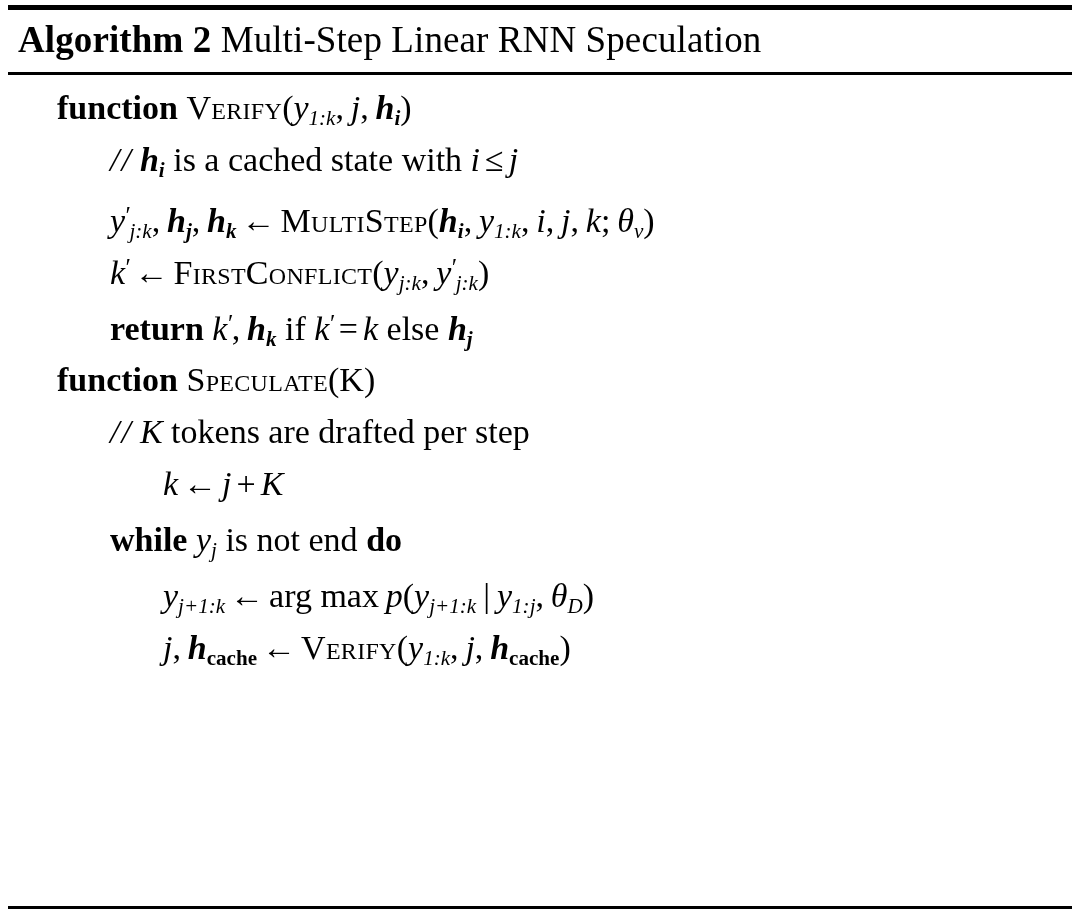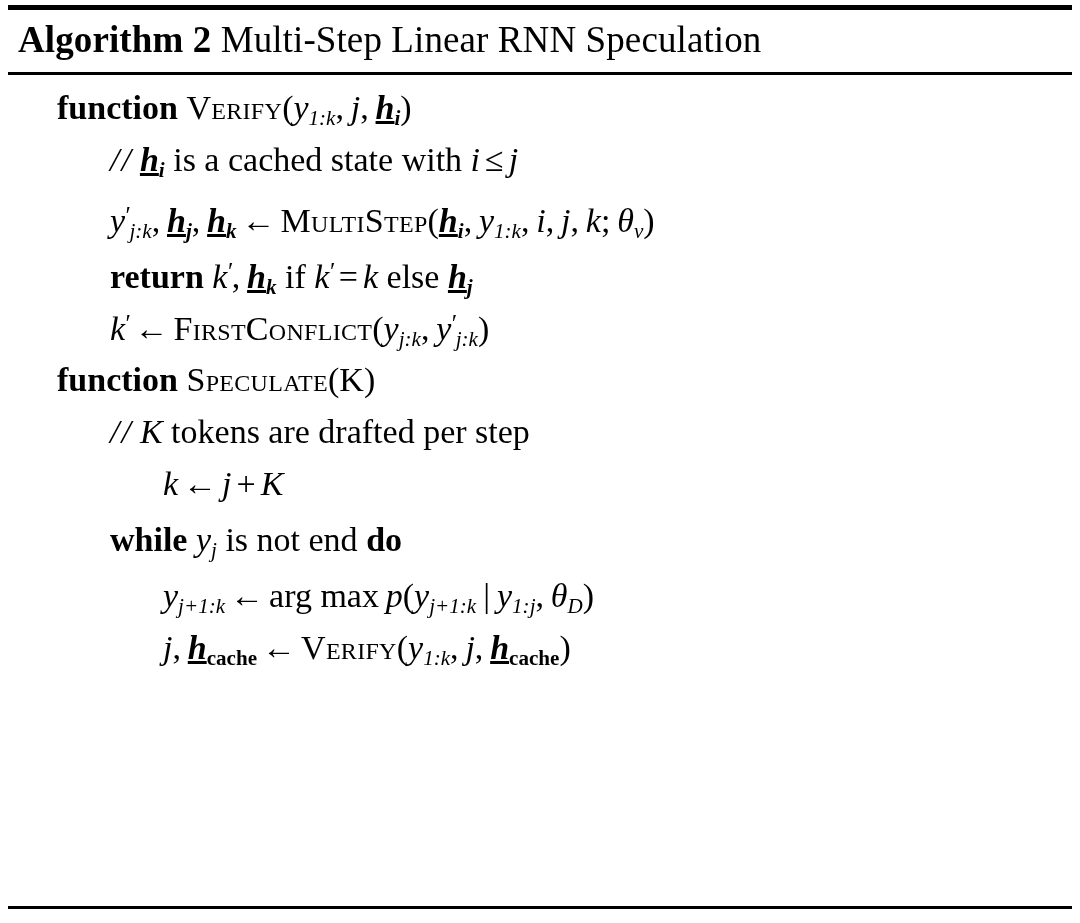--- a/index.html
+++ b/index.html
@@ -83,21 +83,20 @@
     letter-spacing: 0.3px;
     font-family: Liberation Serif, serif;
   }
   .sc::first-letter { font-size: 1em; }
   .mi {            
     font-style: italic;
   }
   .mbi {           
     font-style: italic;
     font-weight: bold;
-    text-decoration: underline;
   }
   .mr {            
     font-style: normal;
   }
   .op {            
     font-style: normal;
     padding: 0 5px;
   }
   .comma { font-style: normal; }
   sub {
@@ -154,35 +153,35 @@
 
 
     <div class="line ind-1">
       <span class="slashes">//</span><span class="mbi">h<sub>i</sub></span>
       <span class="txt">is a cached state with</span>
       <span class="mi">i</span><span class="op">≤</span><span class="mi">j</span>
     </div>
 
     <div class="line ind-1 gap-before">
       <span class="mi">y<span class="prime">′</span><sub>j:<span class="mi">k</span></sub></span><span class="comma">, </span><span class="mbi">h<sub>j</sub></span><span class="comma">, </span><span class="mbi">h<sub>k</sub></span><span class="op">←</span><span class="sc">MultiStep</span><span class="mr">(</span><span class="mbi">h<sub>i</sub></span><span class="comma">, </span><span class="mi">y<sub>1:<span class="mi">k</span></sub></span><span class="comma">, </span><span class="mi">i</span><span class="comma">, </span><span class="mi">j</span><span class="comma">, </span><span class="mi">k</span><span class="mr">; </span><span class="mi">θ<sub>v</sub></span><span class="mr">)</span>
+    </div>
+
+    <div class="line ind-1">
+      <span class="mi">k<span class="prime">′</span></span><span class="op">←</span><span class="sc">FirstConflict</span><span class="mr">(</span><span class="mi">y<sub>j:<span class="mi">k</span></sub></span><span class="comma">, </span><span class="mi">y<span class="prime">′</span><sub>j:<span class="mi">k</span></sub></span><span class="mr">)</span>
     </div>
 
     <div class="line ind-1 gap-before">
       <span class="kw">return</span>
       <span class="mi">k<span class="prime">′</span></span><span class="comma">, </span><span class="mbi">h<sub>k</sub></span>
       <span class="txt">if</span>
       <span class="mi">k<span class="prime">′</span></span><span class="op">=</span><span class="mi">k</span>
       <span class="txt">else</span>
       <span class="mbi">h<sub>j</sub></span>
     </div>
 
-    <div class="line ind-1">
-      <span class="mi">k<span class="prime">′</span></span><span class="op">←</span><span class="sc">FirstConflict</span><span class="mr">(</span><span class="mi">y<sub>j:<span class="mi">k</span></sub></span><span class="comma">, </span><span class="mi">y<span class="prime">′</span><sub>j:<span class="mi">k</span></sub></span><span class="mr">)</span>
-    </div>
-
     <div class="line ind-0 gap-before">
       <span class="kw">function</span>
       <span class="sc">Speculate</span><span class="mr">(</span><span class="mr">K</span><span class="mr">)</span>
     </div>
 
     <div class="line ind-1">
       <span class="slashes">//</span><span class="mi">K</span>
       <span class="txt">tokens are drafted per step</span>
     </div>
 

